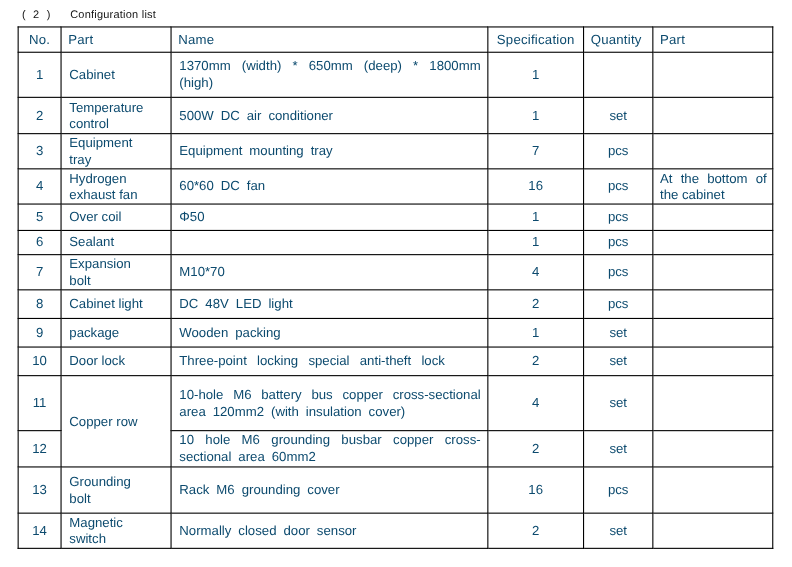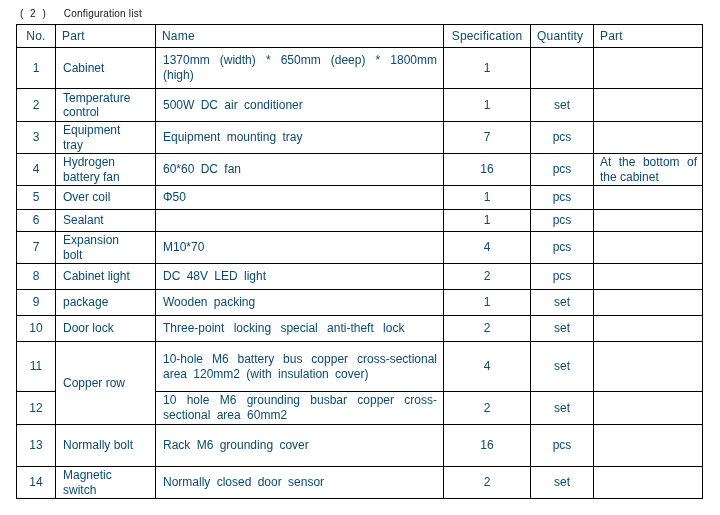--- a/index.html
+++ b/index.html
@@ -98,21 +98,21 @@
     <tr>
       <td class="c">3</td>
       <td class="part-cell">Equipment tray</td>
       <td class="name-cell">Equipment mounting tray</td>
       <td class="c">7</td>
       <td class="c">pcs</td>
       <td class="unit-cell"></td>
     </tr>
     <tr>
       <td class="c">4</td>
-      <td class="part-cell">Hydrogen battery fan</td>
+      <td class="part-cell">Hydrogen exhaust fan</td>
       <td class="name-cell">60*60 DC fan</td>
       <td class="c">16</td>
       <td class="c">pcs</td>
       <td class="unit-cell justify">At the bottom of the cabinet</td>
     </tr>
     <tr>
       <td class="c">5</td>
       <td class="part-cell">Over coil</td>
       <td class="name-cell">Φ50</td>
       <td class="c">1</td>
@@ -169,21 +169,21 @@
     </tr>
     <tr>
       <td class="c">12</td>
       <td class="name-cell justify">10 hole M6 grounding busbar copper cross-sectional area 60mm2</td>
       <td class="c">2</td>
       <td class="c">set</td>
       <td class="unit-cell"></td>
     </tr>
     <tr>
       <td class="c">13</td>
-      <td class="part-cell">Normally bolt</td>
+      <td class="part-cell">Grounding bolt</td>
       <td class="name-cell">Rack M6 grounding cover</td>
       <td class="c">16</td>
       <td class="c">pcs</td>
       <td class="unit-cell"></td>
     </tr>
     <tr>
       <td class="c">14</td>
       <td class="part-cell">Magnetic switch</td>
       <td class="name-cell">Normally closed door sensor</td>
       <td class="c">2</td>

